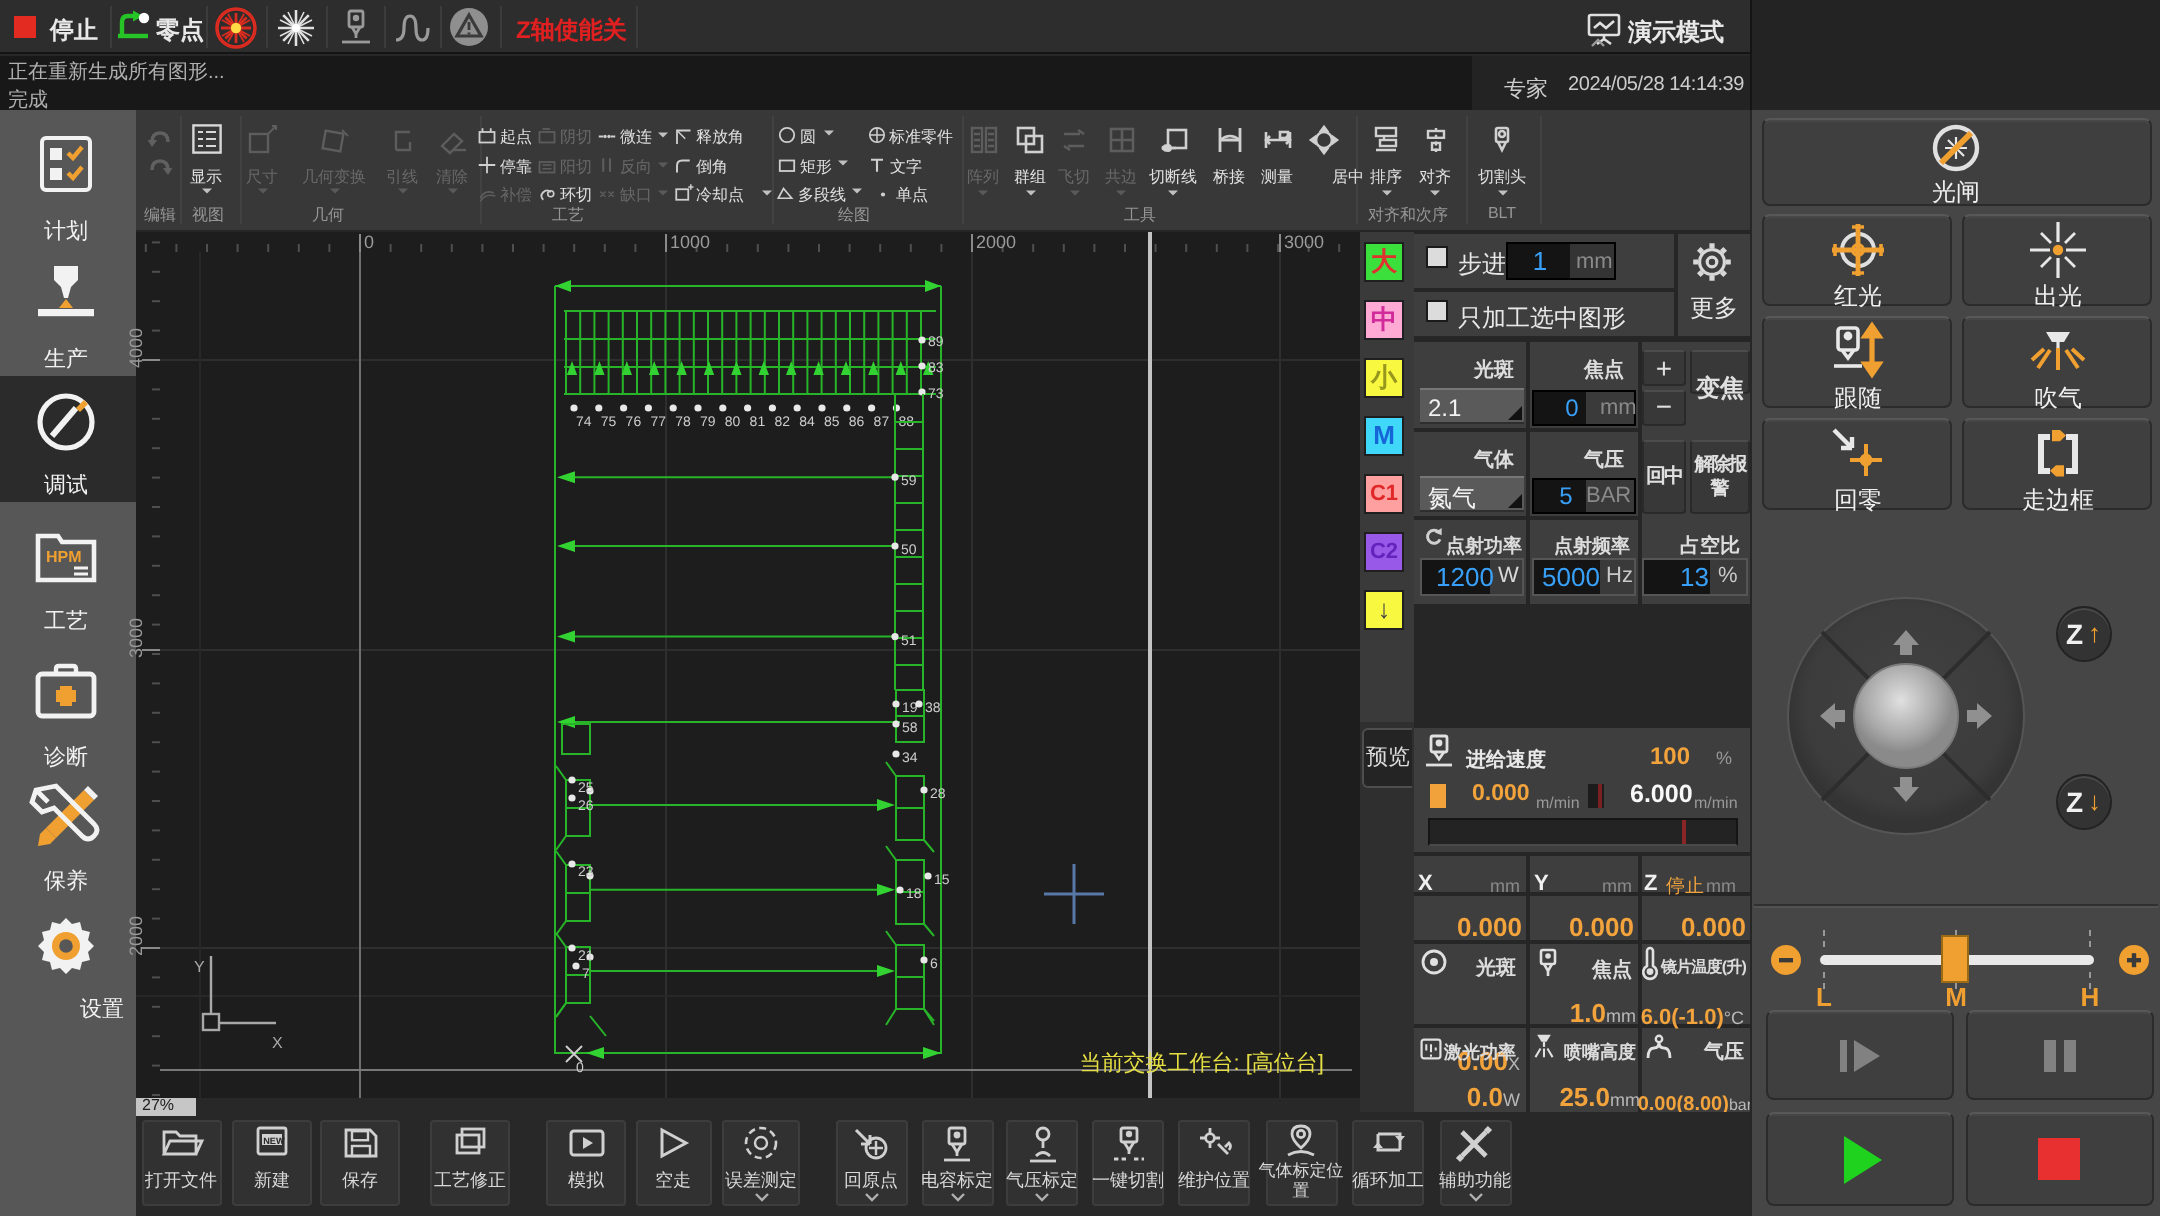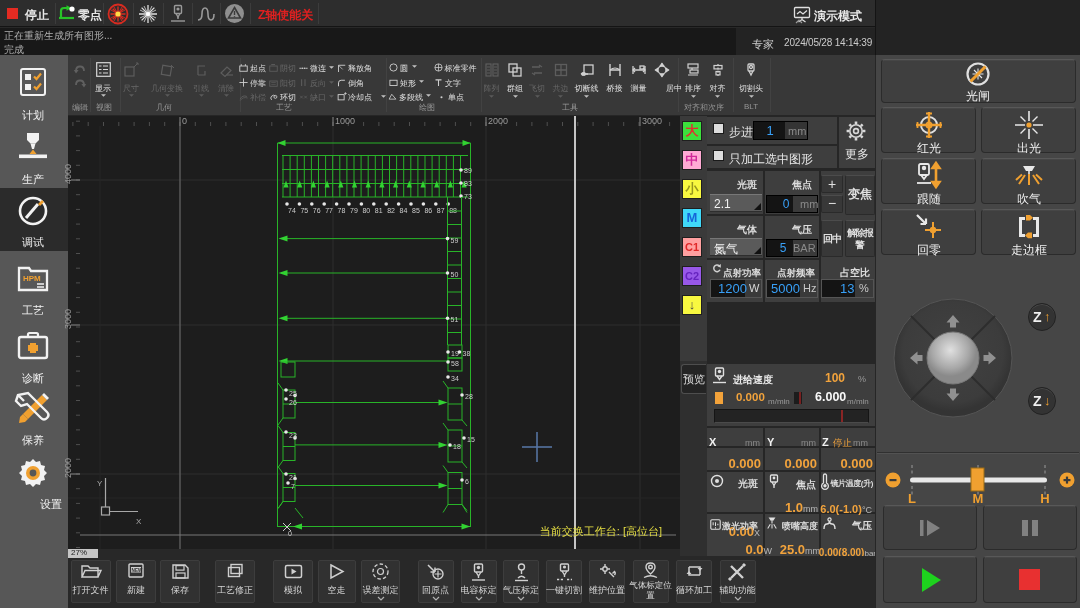--- a/index.html
+++ b/index.html
@@ -714,21 +714,21 @@
       <span style="position:absolute;left:4px;top:2px;color:#f2f2f2;font-size:12px;">2.1</span>
       <span style="position:absolute;right:1px;bottom:1px;width:0;height:0;border-left:7px solid transparent;border-bottom:7px solid #111;"></span>
     </div>
 <div class="txt" style="left:812px;top:178px;transform:translateX(-100%);color:#dcdcdc;font-size:10px;font-weight:bold;">焦点</div>
 <div class="abs" style="left:766px;top:195px;width:52px;height:18px;background:#141414;border:1px solid #000;"></div>
 <div class="abs" style="left:793px;top:196px;width:24px;height:16px;background:#3a3a3a;"></div>
 <div class="txt" style="left:786px;top:197px;transform:translateX(-50%);color:#38a0f8;font-size:12px;">0</div>
 <div class="txt" style="left:800px;top:198px;color:#8a8a8a;font-size:11px;">mm</div>
 <div class="abs" style="left:821px;top:175px;width:22px;height:18px;background:#383838;border:1px solid #2a2a2a;border-top-color:#4c4c4c;border-radius:2px;color:#e0e0e0;text-align:center;font-size:14px;line-height:16px;">+</div>
 <div class="abs" style="left:821px;top:195px;width:22px;height:18px;background:#383838;border:1px solid #2a2a2a;border-top-color:#4c4c4c;border-radius:2px;color:#e0e0e0;text-align:center;font-size:14px;line-height:15px;">−</div>
-<div class="abs" style="left:845px;top:175px;width:30px;height:40px;background:#383838;border:1px solid #2a2a2a;border-top-color:#4c4c4c;border-radius:2px;color:#e0e0e0;text-align:center;font-size:12px;line-height:36px;font-weight:bold;">变焦</div>
+<div class="abs" style="left:845px;top:175px;width:30px;height:22px;background:#383838;border:1px solid #2a2a2a;border-top-color:#4c4c4c;border-radius:2px;color:#e0e0e0;text-align:center;font-size:12px;line-height:36px;font-weight:bold;">变焦</div>
 <div class="txt" style="left:757px;top:223px;transform:translateX(-100%);color:#dcdcdc;font-size:10px;font-weight:bold;">气体</div>
 <div class="abs" style="left:710px;top:238px;width:52px;height:18px;background:#5a5a5a;border-top:1px solid #777;border-bottom:1px solid #2e2e2e;">
       <span style="position:absolute;left:4px;top:2px;color:#f2f2f2;font-size:12px;">氮气</span>
       <span style="position:absolute;right:1px;bottom:1px;width:0;height:0;border-left:7px solid transparent;border-bottom:7px solid #111;"></span>
     </div>
 <div class="txt" style="left:812px;top:223px;transform:translateX(-100%);color:#dcdcdc;font-size:10px;font-weight:bold;">气压</div>
 <div class="abs" style="left:766px;top:239px;width:52px;height:18px;background:#141414;border:1px solid #000;"></div>
 <div class="abs" style="left:793px;top:240px;width:24px;height:16px;background:#3a3a3a;"></div>
 <div class="txt" style="left:783px;top:241px;transform:translateX(-50%);color:#38a0f8;font-size:12px;">5</div>
 <div class="txt" style="left:793px;top:242px;color:#8a8a8a;font-size:11px;">BAR</div>
@@ -816,21 +816,21 @@
 <path d="M3.5 1.5 a1.5 1.5 0 0 1 3 0 V9 a3.4 3.4 0 1 1 -3 0 Z" fill="none" stroke="#e0e0e0" stroke-width="1.3"></path>
 <circle cx="5" cy="11.8" r="1.7" fill="#e0e0e0"></circle>
     </svg>
 <div class="txt" style="left:873px;top:478px;transform:translateX(-100%);color:#dcdcdc;font-size:8px;font-weight:bold;letter-spacing:-0.4px;">镜片温度(升)</div>
 <div class="txt" style="left:872px;top:499px;transform:translateX(-100%);"><span style="color:#f2a33c;font-size:11px;font-weight:bold;">6.0(-1.0)</span><span style="color:#b8b8b8;font-size:9px;">°C</span></div>
 <svg style="left:710px;top:519px" width="11" height="11" viewBox="0 0 14 14">
 <rect x="1" y="1" width="12" height="12" rx="1.5" fill="none" stroke="#e0e0e0" stroke-width="1.4"></rect>
 <path d="M4 4 V8 M7 4 V9 M10 6 V8 M7 10.5 V12" stroke="#e0e0e0" stroke-width="1.3"></path>
     </svg>
 <div class="txt" style="left:758px;top:520px;transform:translateX(-100%);color:#dcdcdc;font-size:9px;font-weight:bold;">激光功率</div>
-<div class="txt" style="left:760px;top:540px;transform:translateX(-100%);margin-left:12px;"><span style="color:#f2a33c;font-size:13px;font-weight:bold;">0.0</span><span style="color:#b8b8b8;font-size:9px;">W</span></div>
+<div class="txt" style="left:760px;top:540px;transform:translateX(-100%);"><span style="color:#f2a33c;font-size:13px;font-weight:bold;">0.0</span><span style="color:#b8b8b8;font-size:9px;">W</span></div>
 <svg style="left:766px;top:516px" width="12" height="14" viewBox="0 0 14 15">
 <path d="M3 1 H11 L8.5 5 H5.5 Z" fill="#e0e0e0"></path>
 <path d="M7 5 V8" stroke="#e0e0e0" stroke-width="1.3"></path>
 <path d="M2 14 L5 9 M7 14 V9 M12 14 L9 9" stroke="#e0e0e0" stroke-width="1.2"></path>
     </svg>
 <div class="txt" style="left:818px;top:520px;transform:translateX(-100%);color:#dcdcdc;font-size:9px;font-weight:bold;">喷嘴高度</div>
 <div class="txt" style="left:820px;top:540px;transform:translateX(-100%);"><span style="color:#f2a33c;font-size:13px;font-weight:bold;">25.0</span><span style="color:#b8b8b8;font-size:9px;">mm</span></div>
 <svg style="left:822px;top:517px" width="15" height="14" viewBox="0 0 15 14">
 <path d="M2 12 Q2 7 5 7 Q7.5 7 7.5 4 Q7.5 7 10 7 Q13 7 13 12" fill="none" stroke="#e0e0e0" stroke-width="1.4"></path>
 <circle cx="7.5" cy="2.5" r="1.6" fill="none" stroke="#e0e0e0" stroke-width="1.2"></circle>

